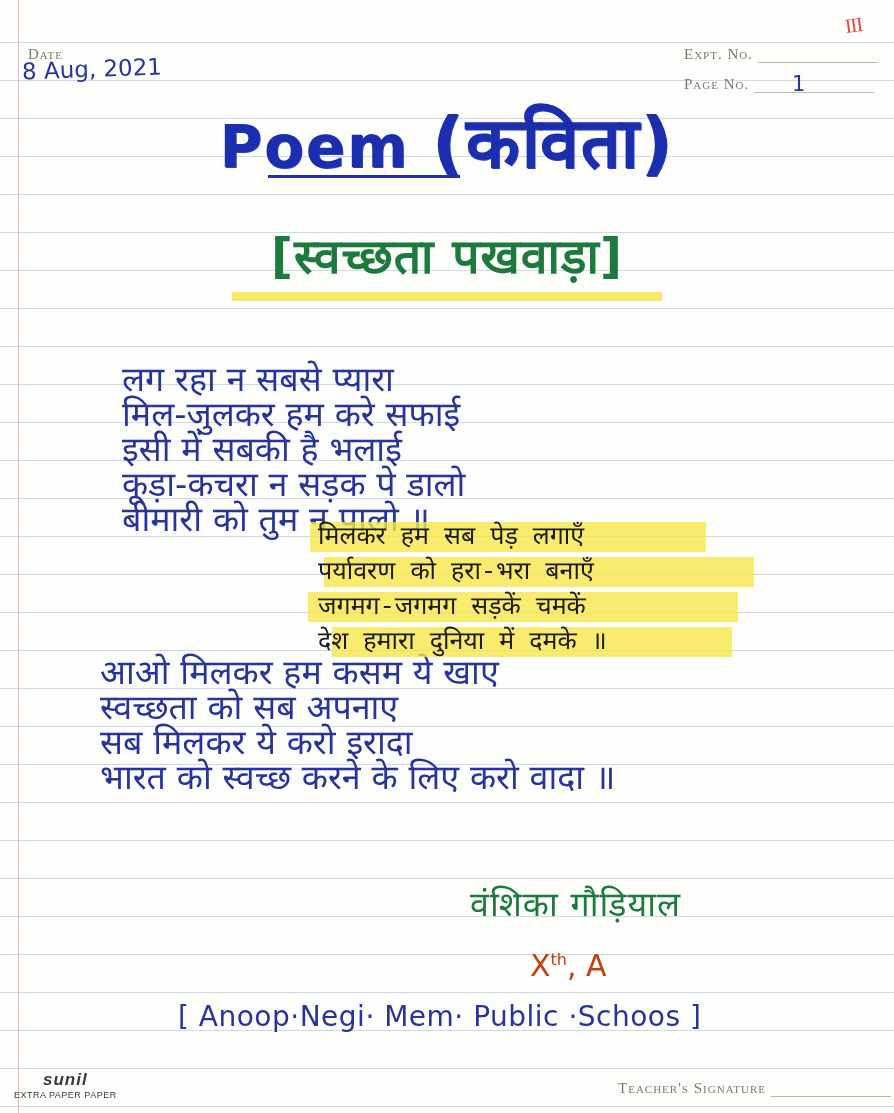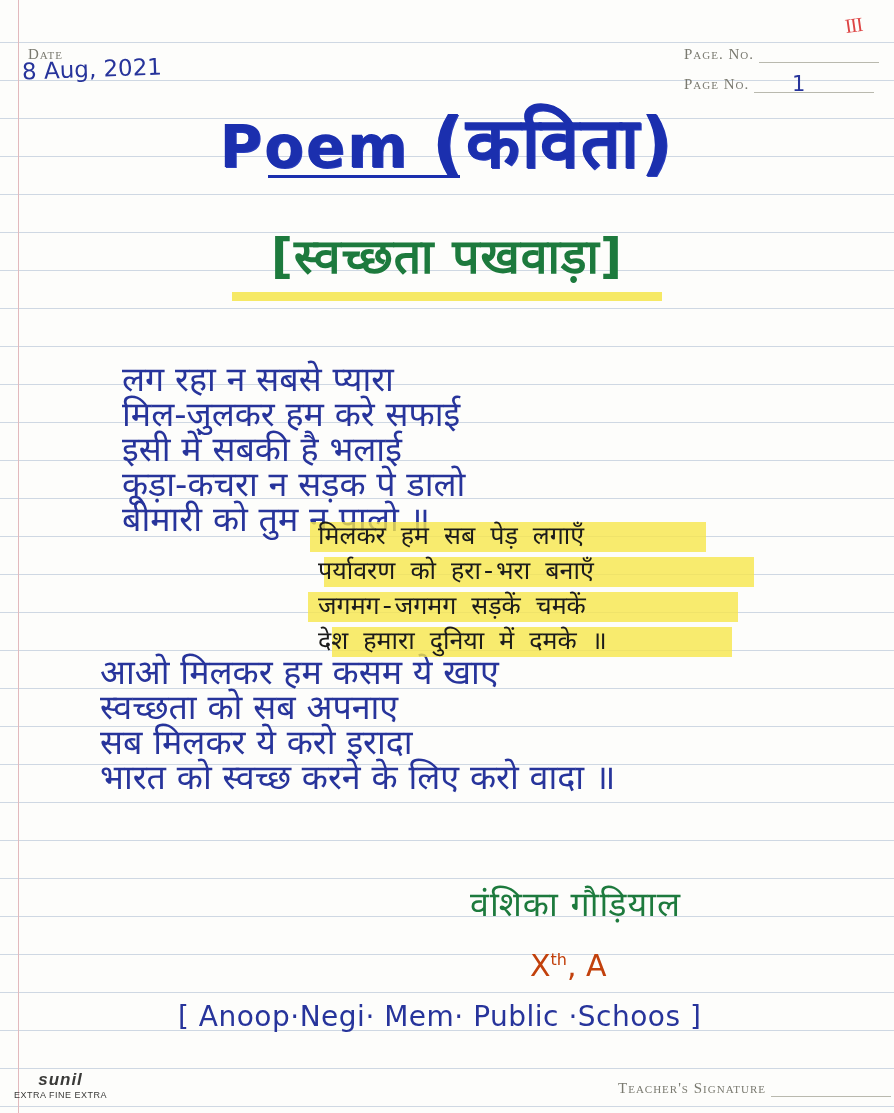--- a/index.html
+++ b/index.html
@@ -245,21 +245,21 @@
       <div class="rule" style="top: 1106px;"></div>
     </div>
   <div class="margin-line" style="left:18px;"></div>
 
   <div class="corner-mark">III</div>
 
   <div class="printed" style="top:46px; left:28px;font-family:Liberation Serif, serif;">Date</div>
   <div class="hand date-value">8 Aug, 2021</div>
 
   <div class="printed" style="top:46px; left:684px;">
-    <span>Page. No.</span>
+    <span>Expt. No.</span>
     <span class="underline"></span>
   </div>
   <div class="printed" style="top:76px; left:684px;">
     <span>Page No.</span>
     <span class="underline"></span>
   </div>
   <div class="hand page-value">1</div>
 
   <div class="title-main">
     <span>Poem</span>
@@ -293,20 +293,20 @@
 भारत को स्वच्छ करने के लिए करो वादा ॥</div>
 
   <div class="signature">वंशिका गौड़ियाल</div>
   <div class="sig-class">
     <span>X</span><sup>th</sup><span>, A</span>
   </div>
   <div class="school">[ Anoop·Negi· Mem· Public ·Schoos ]</div>
 
   <div class="brand">
     <div class="name">sunil</div>
-    <div class="sub">EXTRA FINE EXTRA</div>
+    <div class="sub">EXTRA PAPER PAPER</div>
   </div>
   <div class="printed teacher-sig">
     <span>Teacher's Signature</span>
     <span class="underline"></span>
   </div>
 
 </div>
 
 </body></html>

